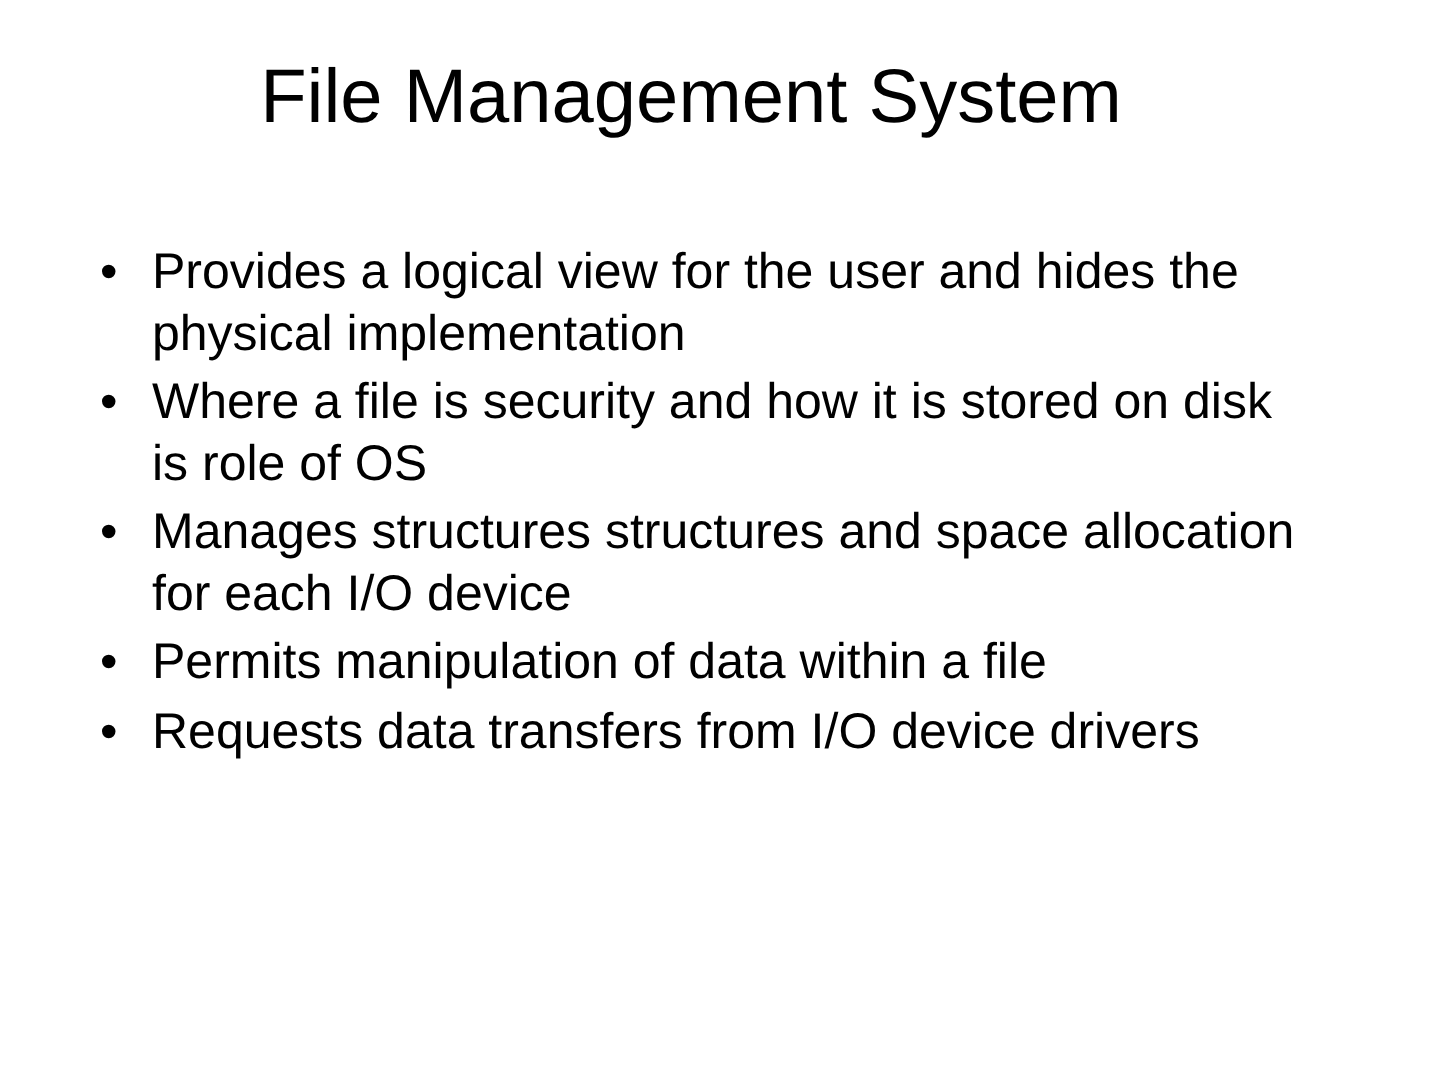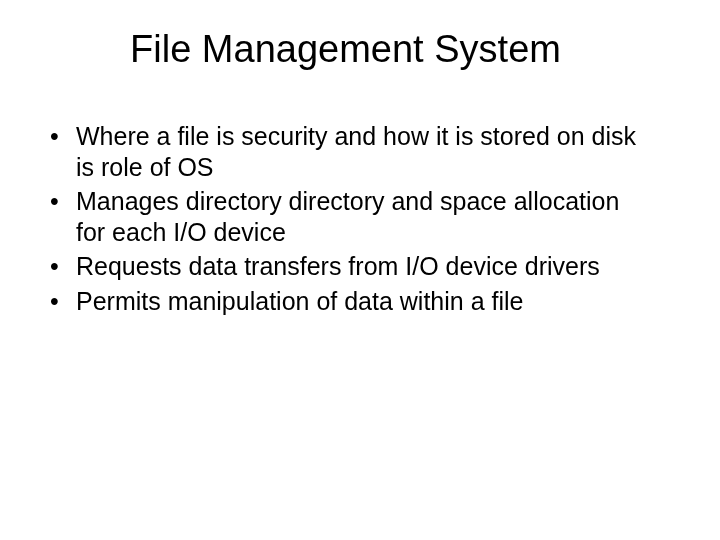--- a/index.html
+++ b/index.html
@@ -45,18 +45,19 @@
     font-size: 25px;
     line-height: 1.22;
   }
 </style>
 </head>
 <body>
 
 <div class="slide">
   <h1 class="title">File Management System</h1>
   <ul class="bullets">
+    <li>Provides a logical view for the user and hides the physical implementation</li>
     <li>Where a file is security and how it is stored on disk is role of OS</li>
-    <li>Manages directory directory and space allocation for each I/O device</li>
+    <li>Manages structures structures and space allocation for each I/O device</li>
+    <li>Permits manipulation of data within a file</li>
     <li>Requests data transfers from I/O device drivers</li>
-    <li>Permits manipulation of data within a file</li>
   </ul>
 </div>
 
 </body></html>

